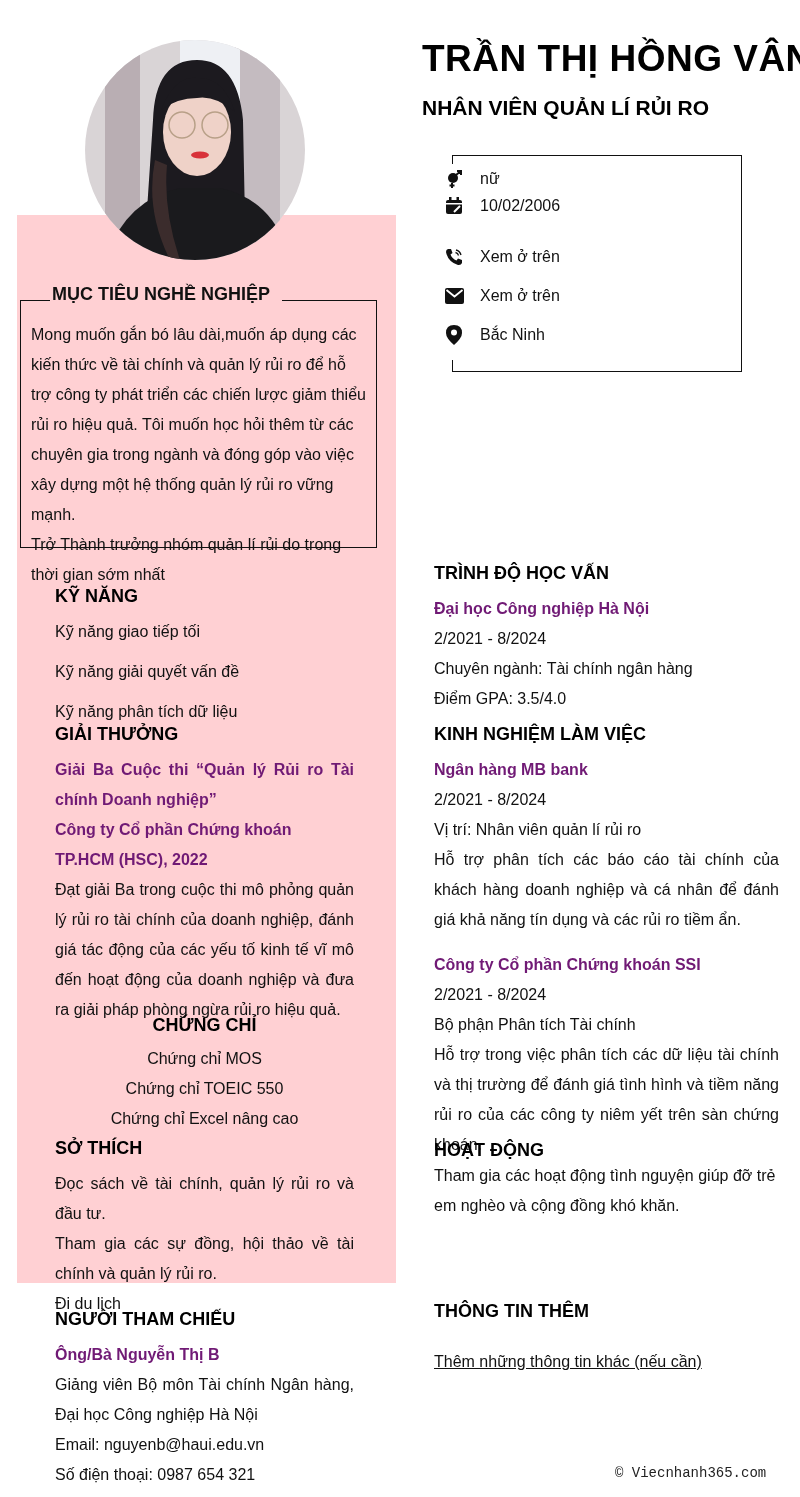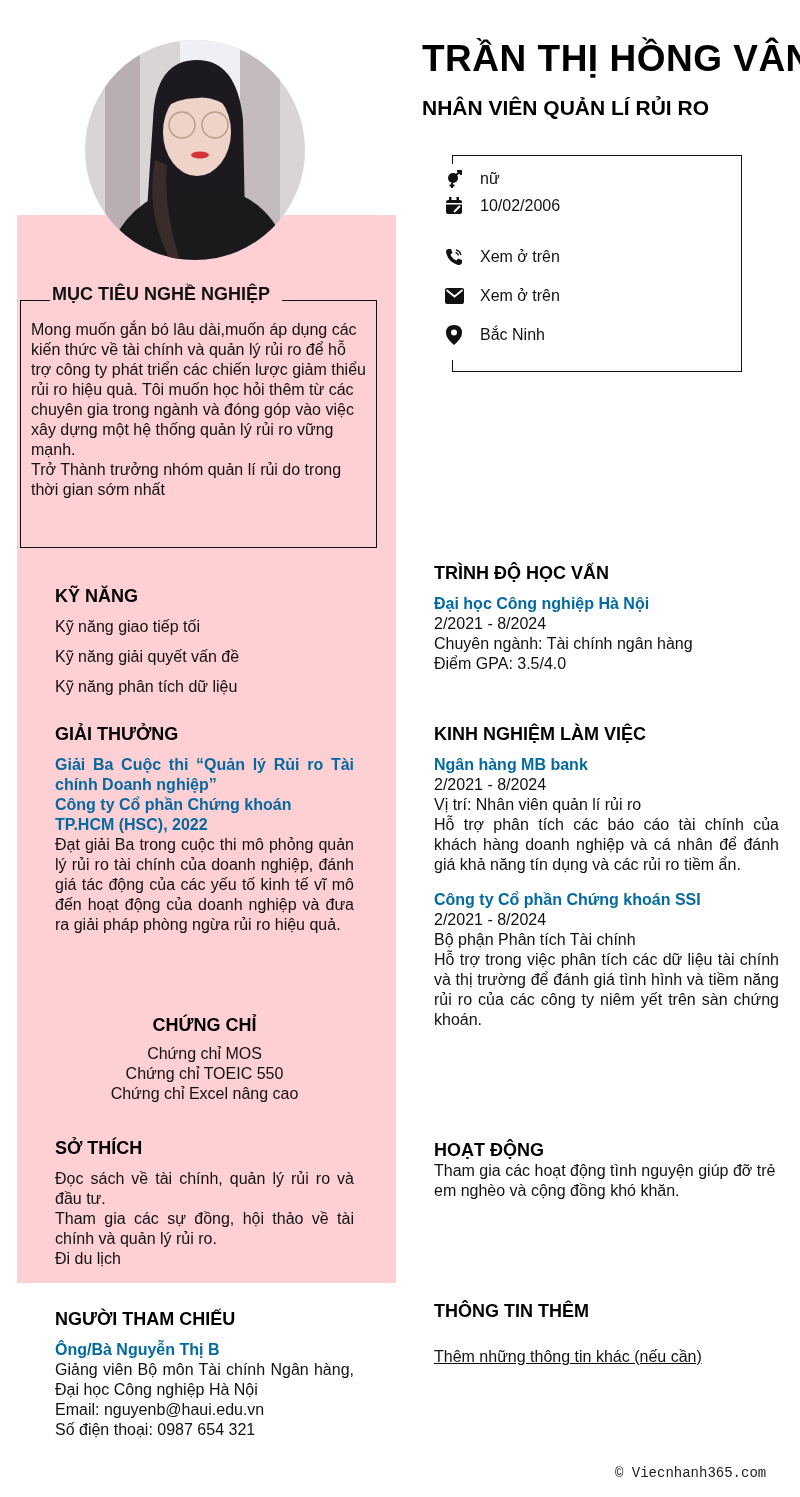--- a/index.html
+++ b/index.html
@@ -21,22 +21,22 @@
   .contact-row .txt { margin-left: 16px; font-size: 16px; color: #111; white-space: nowrap; }
 
   .objective-title { position: absolute; left: 50px; top: 284px; font-size: 18px; font-weight: bold; padding: 0 2px; white-space: nowrap; }
   .objective-box { position: absolute; left: 20px; top: 300px; width: 357px; height: 248px; border: 1px solid #111; border-top: none; }
   .objective-box .tl { position: absolute; left: -1px; top: 0; width: 30px; border-top: 1px solid #111; }
   .objective-box .tr { position: absolute; right: -1px; top: 0; width: 95px; border-top: 1px solid #111; }
   .objective-text { position: absolute; left: 10px; top: 20px; width: 338px; font-size: 16px; line-height: 24px; color: #111; }
 
   .section { position: absolute; }
   .sec-title { font-size: 18px; font-weight: bold; color: #000; white-space: nowrap; }
-  .p { font-size: 16px; line-height: 20px; color: #111; }
-  .b { font-weight: bold; color: #0369a1; }
+  .p { font-size: 16px; line-height: 30px; color: #111; }
+  .b { font-weight: bold; color: #701a75; }
   .j { text-align: justify; }
 
   .left-col { left: 55px; width: 299px; }
   .right-col { left: 434px; width: 345px; }
 
   .watermark { position: absolute; left: 615px; top: 1465px; font-family: "Liberation Mono", "DejaVu Sans Mono", monospace; font-size: 14px; color: #222; white-space: nowrap; }
 </style>
 </head>
 <body>
 

